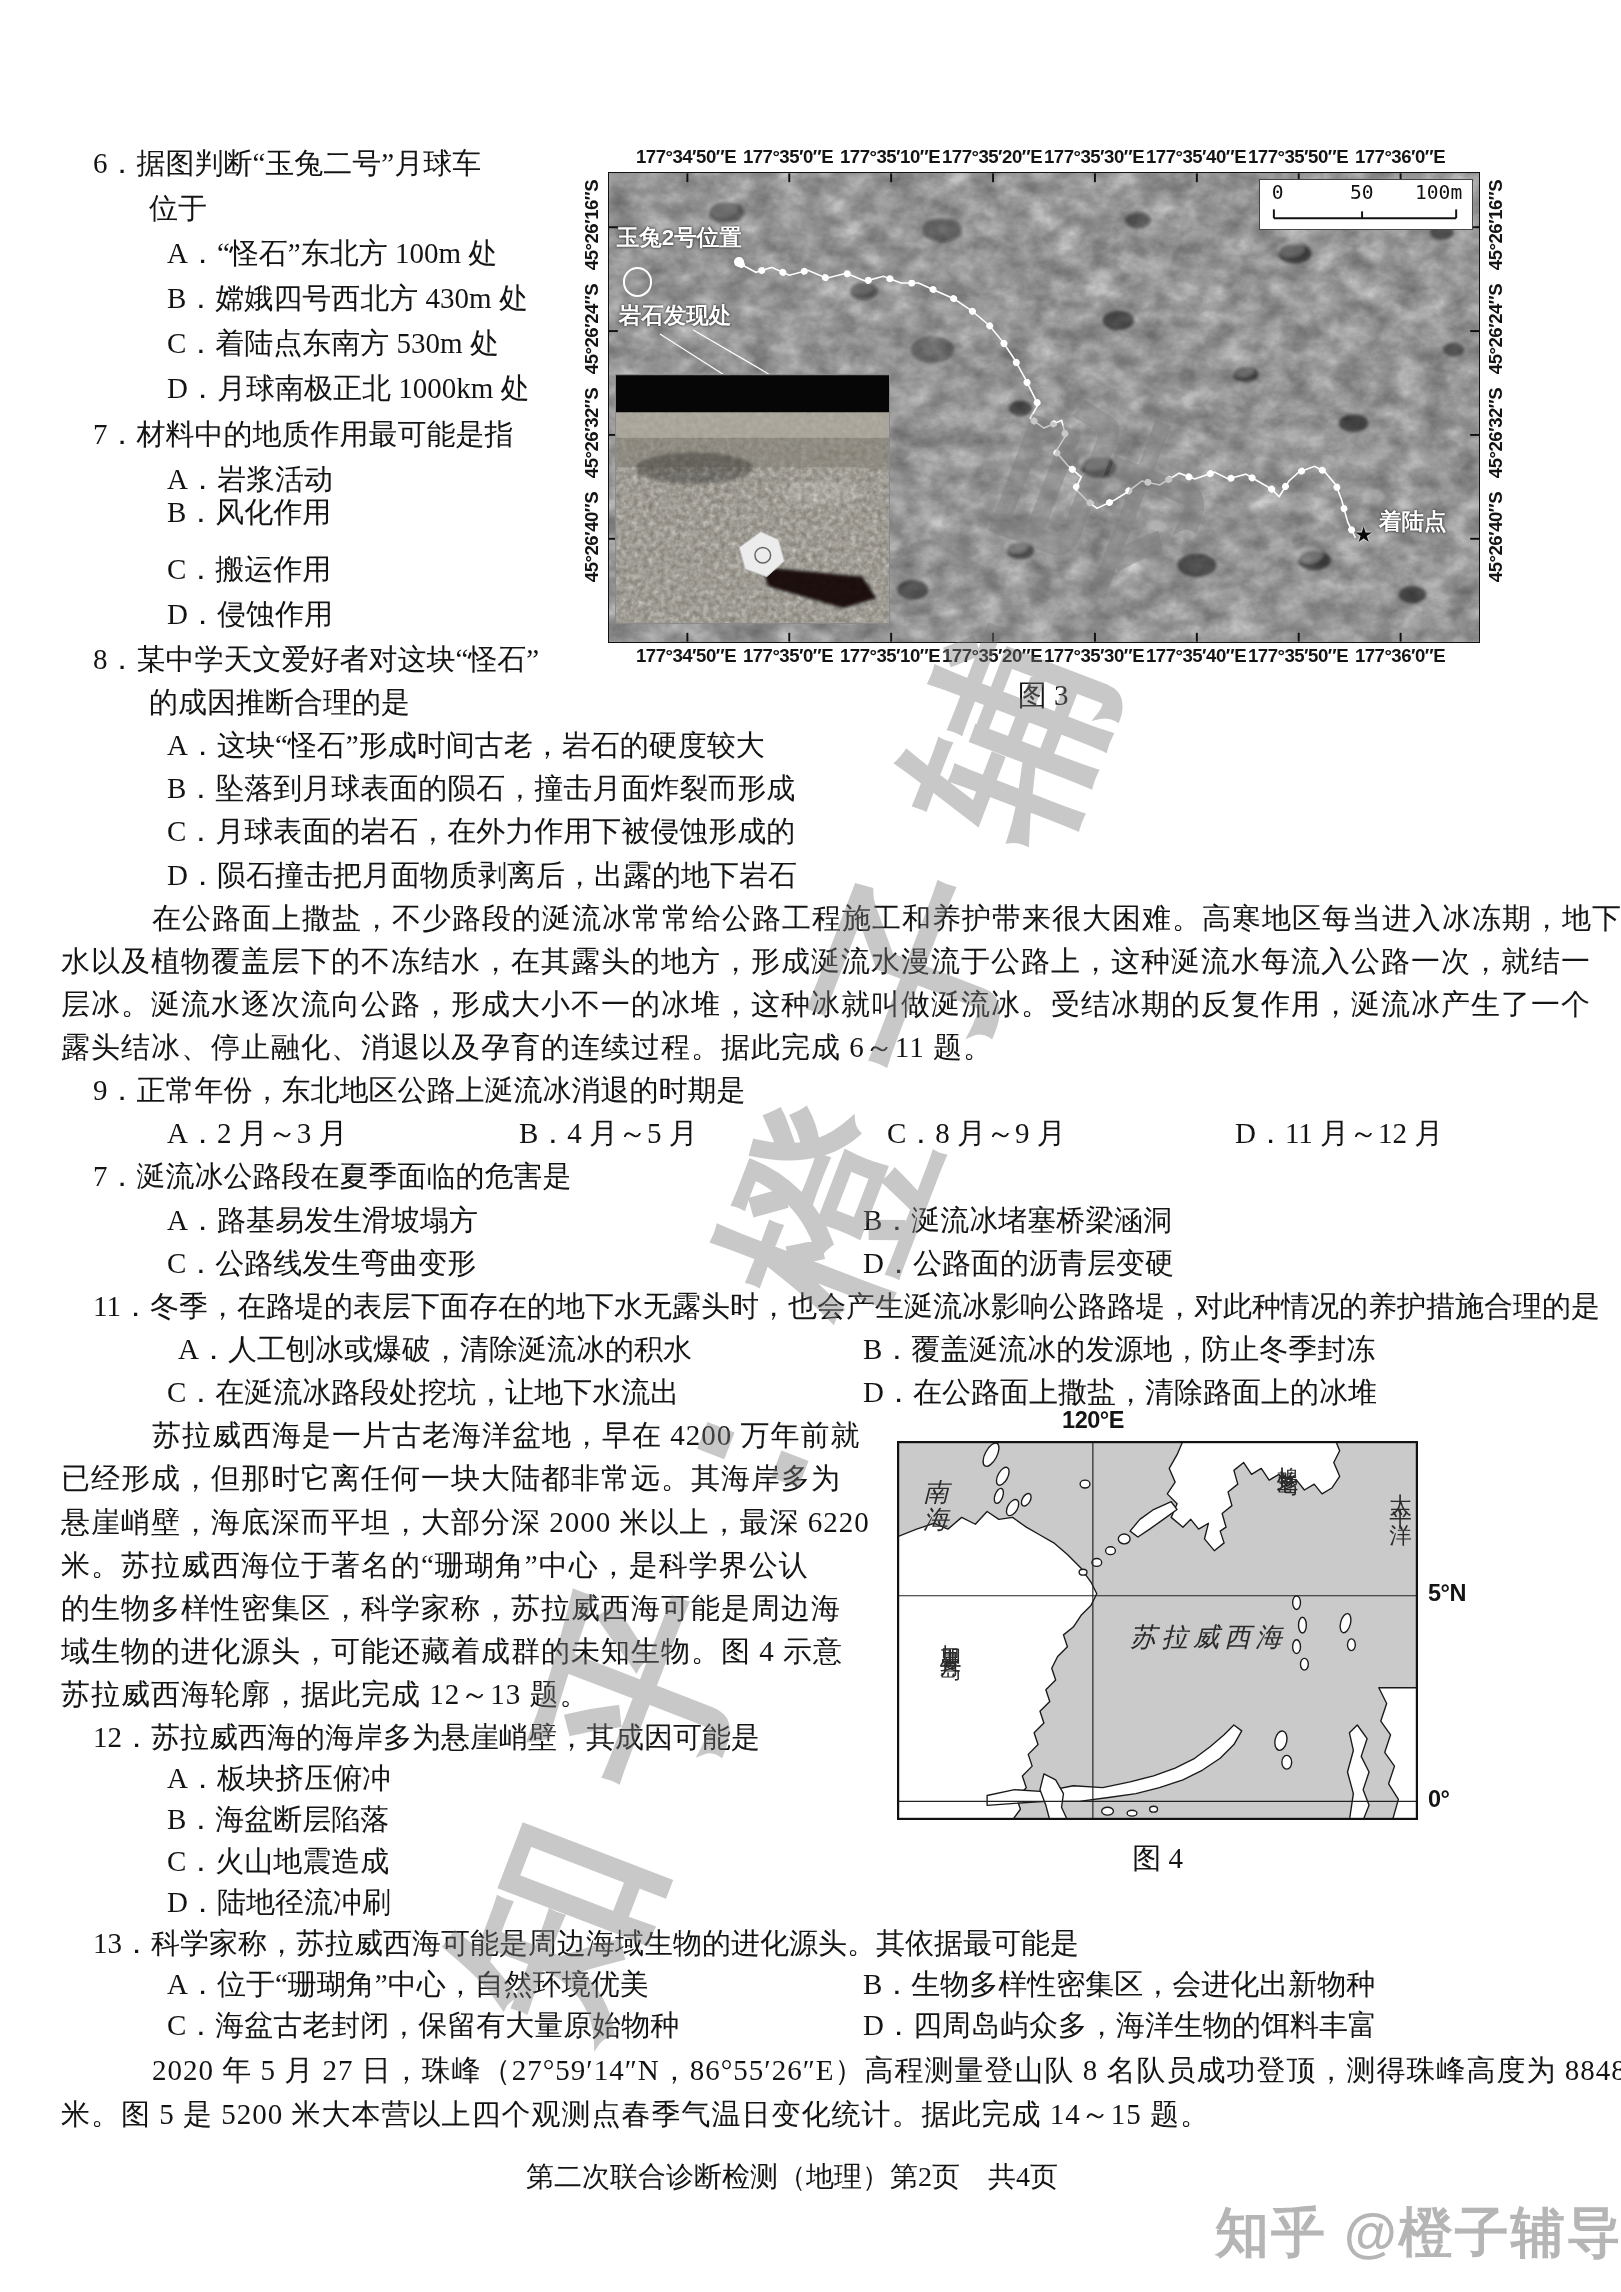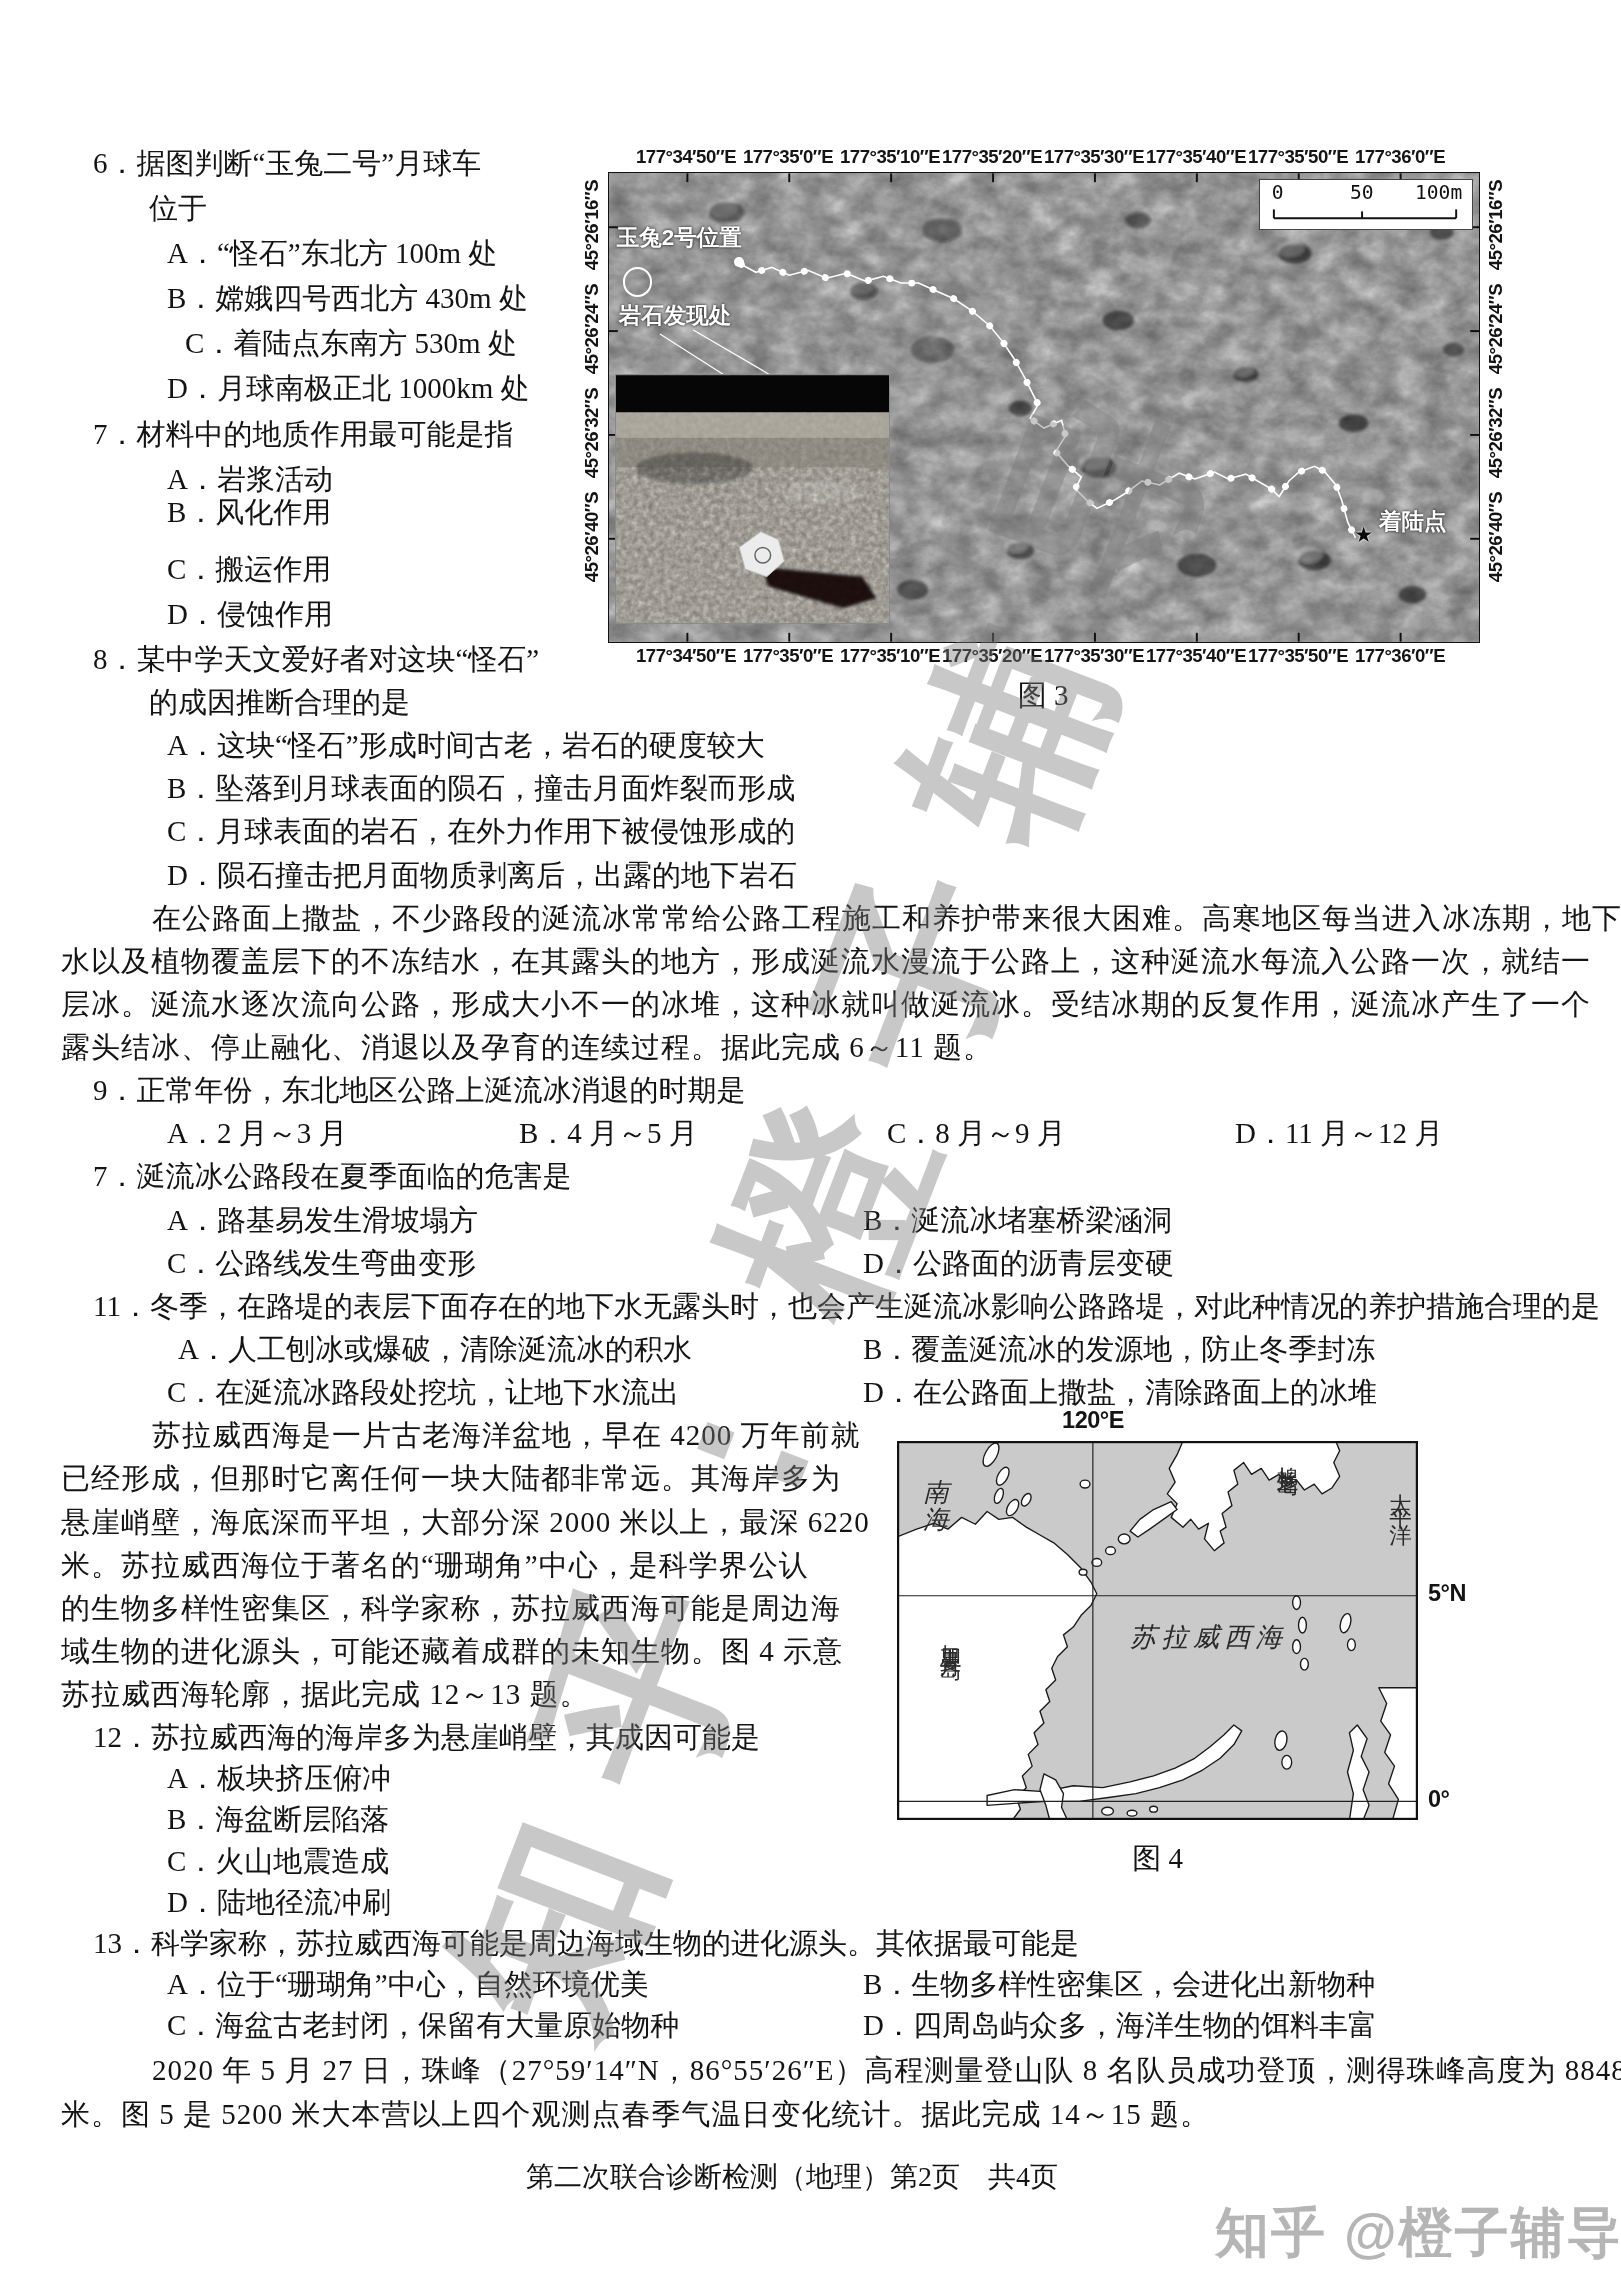--- a/index.html
+++ b/index.html
@@ -44,21 +44,21 @@
     font-size:54px;color:#b5b5b5;white-space:nowrap;letter-spacing:2px;
   }
 </style>
 </head>
 <body>
 
 <div class="t" style="left:93px;top:147px">6．据图判断“玉兔二号”月球车</div>
 <div class="t" style="left:149px;top:192px">位于</div>
 <div class="t" style="left:167px;top:237px">A．“怪石”东北方 100m 处</div>
 <div class="t" style="left:167px;top:282px">B．嫦娥四号西北方 430m 处</div>
-<div class="t" style="left:185px;top:327px">C．着陆点东南方 530m 处</div>
+<div class="t" style="left:167px;top:327px">C．着陆点东南方 530m 处</div>
 <div class="t" style="left:167px;top:372px">D．月球南极正北 1000km 处</div>
 
 <div class="t" style="left:93px;top:418px">7．材料中的地质作用最可能是指</div>
 <div class="t" style="left:167px;top:463px">A．岩浆活动</div>
 <div class="t" style="left:167px;top:496px">B．风化作用</div>
 <div class="t" style="left:167px;top:553px">C．搬运作用</div>
 <div class="t" style="left:167px;top:598px">D．侵蚀作用</div>
 
 <div class="t" style="left:93px;top:643px">8．某中学天文爱好者对这块“怪石”</div>
 <div class="t" style="left:149px;top:686px">的成因推断合理的是</div>

